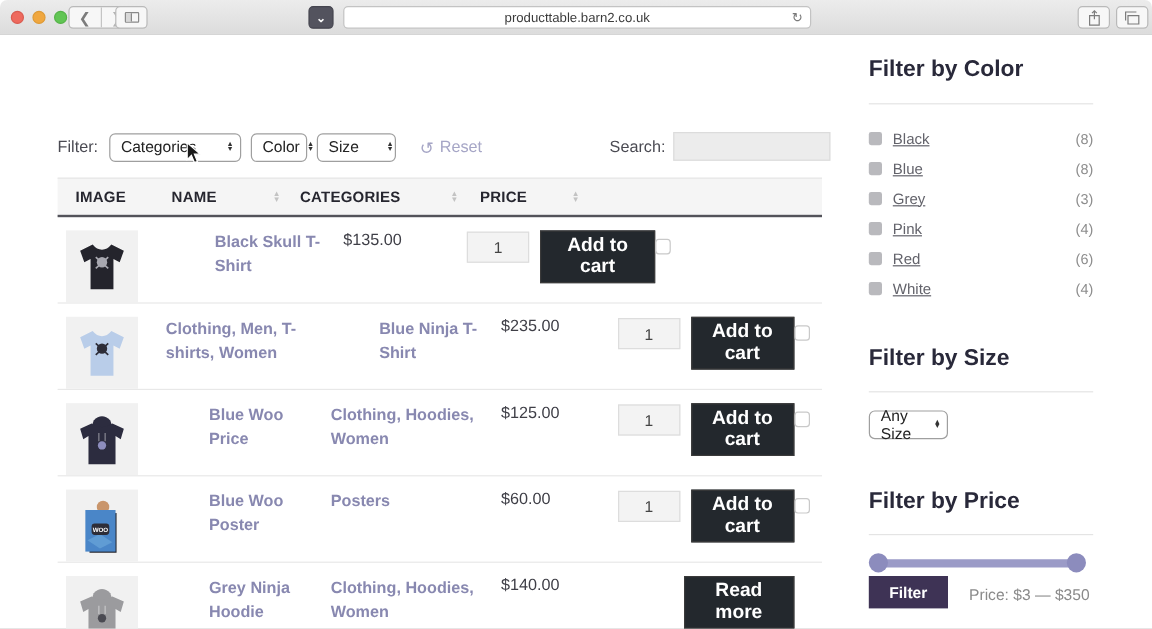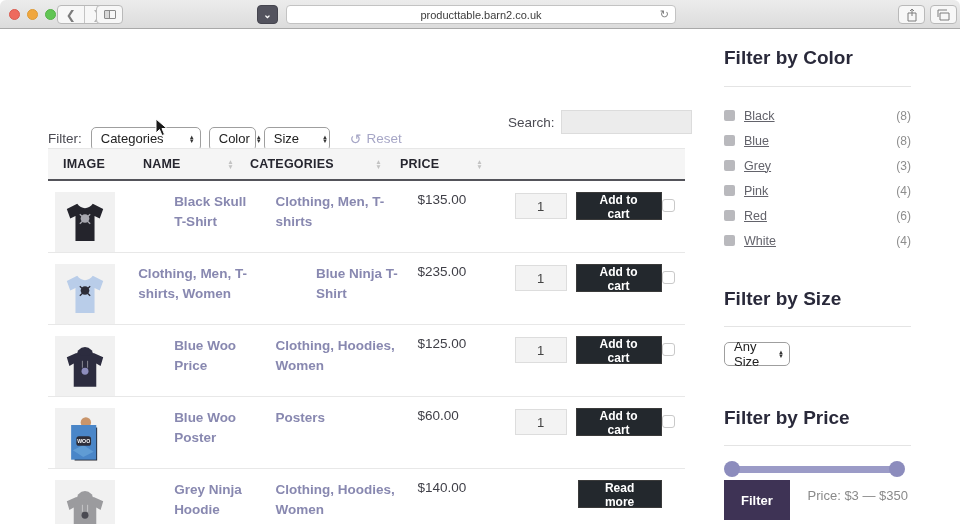--- a/index.html
+++ b/index.html
@@ -39,21 +39,21 @@
   .chromebtn svg { display:block; }
 
   
   .page { position:absolute; top:29px; left:0; width:960px; height:495px; background:#fff; }
   :root { --accent:#3e3355; --darkbtn:#23282d; --link:#8888b0; --track:#9b9bc7; --handle:#8c8cbd; }
 
   .add-selected { position:absolute; top:37px; right:275px; height:31px; padding:0 17px;
     background:var(--accent); color:#fff; border:none; font-weight:bold; font-size:13.5px;
     font-family:inherit; }
 
-  .filter-row { position:absolute; top:97px; left:48px; display:flex; align-items:center; height:25px; }
+  .filter-row { position:absolute; top:81px; left:48px; display:flex; align-items:center; height:25px; }
   .filter-label { font-size:13.5px; color:#4a4a52; margin-right:9px; }
   .fselect { display:flex; align-items:center; justify-content:space-between; height:24px;
     border:1px solid #9f9f9f; border-radius:5px; background:#fff; padding:0 5px 0 9px;
     font-size:13px; color:#222; margin-right:8px; }
   .fselect.w-cat { width:110px; }
   .fselect.w-col { width:47px; }
   .fselect.w-size { width:66px;gap:17px; }
   .stepper { display:flex; flex-direction:column; line-height:4px; font-size:6px; color:#333;
     margin-left:6px; }
   .reset { display:flex; align-items:center; margin-left:12px; color:#a6a6c6; font-size:13.5px; }
@@ -87,22 +87,22 @@
   .c6 { width:25px; display:flex; justify-content:flex-start; padding-top:7px; }
   .thumb { width:60px; height:60px; background:#f1f1f1; display:flex; align-items:center;
     justify-content:center; }
   .name-link { color:var(--link); font-weight:bold; text-decoration:none; line-height:1.45; display:inline-block; }
   .cats { color:var(--link); font-weight:bold; line-height:1.45; }
   .cat-link { color:var(--link); text-decoration:none; }
   .price { color:#3f3f47; }
   .qty { width:52px; height:26px; background:#f3f3f3; border:1px solid #ddd; text-align:center;
     font-family:inherit; font-size:13px; color:#444; margin:1px 0 0 8px; }
   .qty-spacer { width:60px; margin-left:8px; }
-  .rowbtn { height:28px; margin-left:9px; padding:0 13px; background:var(--darkbtn);
-    color:#fff; border:1px solid #3a3a3a; font-weight:bold; font-size:12px; font-family:inherit; }
+  .rowbtn { height:44px; margin-left:9px; padding:0 13px; background:var(--darkbtn);
+    color:#fff; border:1px solid #3a3a3a; font-weight:bold; font-size:16px; font-family:inherit; }
   .cbx { width:13px; height:13px; border:1px solid #c9c9c9; border-radius:3px; background:#fff; }
 
   
   .sidebar { position:absolute; left:724px; top:0; width:187px; }
   .sb-title { font-size:19px; font-weight:bold; color:#29293a; }
   .sb-div { border-top:1px solid #e4e4e4; }
   .t-color { position:absolute; top:18px; left:0; }
   .d-color { position:absolute; top:57px; width:187px; }
   .color-list { position:absolute; top:74px; width:187px; }
   .citem { display:flex; align-items:center; height:25px; }
@@ -113,21 +113,21 @@
   .d-size { position:absolute; top:297px; width:187px; }
   .size-select { position:absolute; top:313px; left:0; width:66px; }
   .t-price { position:absolute; top:378px; }
   .d-price { position:absolute; top:416px; width:187px; }
   .slider { position:absolute; top:432px; left:0; width:181px; height:16px; }
   .slider .track { position:absolute; top:5px; left:4px; right:4px; height:7px;
     background:var(--track); border-radius:4px; }
   .slider .handle { position:absolute; top:0; width:16px; height:16px; border-radius:50%;
     background:var(--handle); }
   .slider .h-left { left:0; } .slider .h-right { right:0; }
-  .price-filter-btn { position:absolute; top:451px; left:0; height:40px; padding:0 17px;
+  .price-filter-btn { position:absolute; top:451px; left:0; height:27px; padding:0 17px;
     background:var(--accent); color:#fff; border:none; font-weight:bold; font-size:13px; font-family:inherit; }
   .price-range { position:absolute; top:459px; right:3px; font-size:13px; color:#8a8a8a; }
 
   .cursor { position:absolute; left:155px; top:89px; width:15px; height:20px; z-index:50; }
 </style>
 </head>
 <body>
 
 <div class="window">
 
@@ -242,21 +242,20 @@
             <div class="cell c1">
               <div class="thumb">
                 <svg viewBox="0 0 60 60" width="52" height="52">
                   <path d="M21 9 L9 15 L13 26 L19 23 L19 52 L41 52 L41 23 L47 26 L51 15 L39 9 Q35 14 30 14 Q25 14 21 9 Z" fill="#24242c"></path>
                   <circle cx="30" cy="26" r="5" fill="#a8a8b0"></circle>
                   <path d="M24 21 L36 32 M36 21 L24 32" stroke="#a8a8b0" stroke-width="1.6"></path>
                 </svg>
               </div>
             </div>
             <div class="cell c2"><a class="name-link">Black Skull T-Shirt</a></div>
-            <div class="cell c3 cats"><a class="cat-link">Clothing</a>, <a class="cat-link">Men</a>, <a class="cat-link">T-shirts</a></div>
             <div class="cell c4"><span class="price">$135.00</span></div>
             <div class="cell c5">
               <input class="qty" value="1" style="">
               <button class="rowbtn">Add to cart</button>
             </div>
             <div class="cell c6">
               <span class="cbx"></span>
             </div>
           </div>
           <div class="trow">

